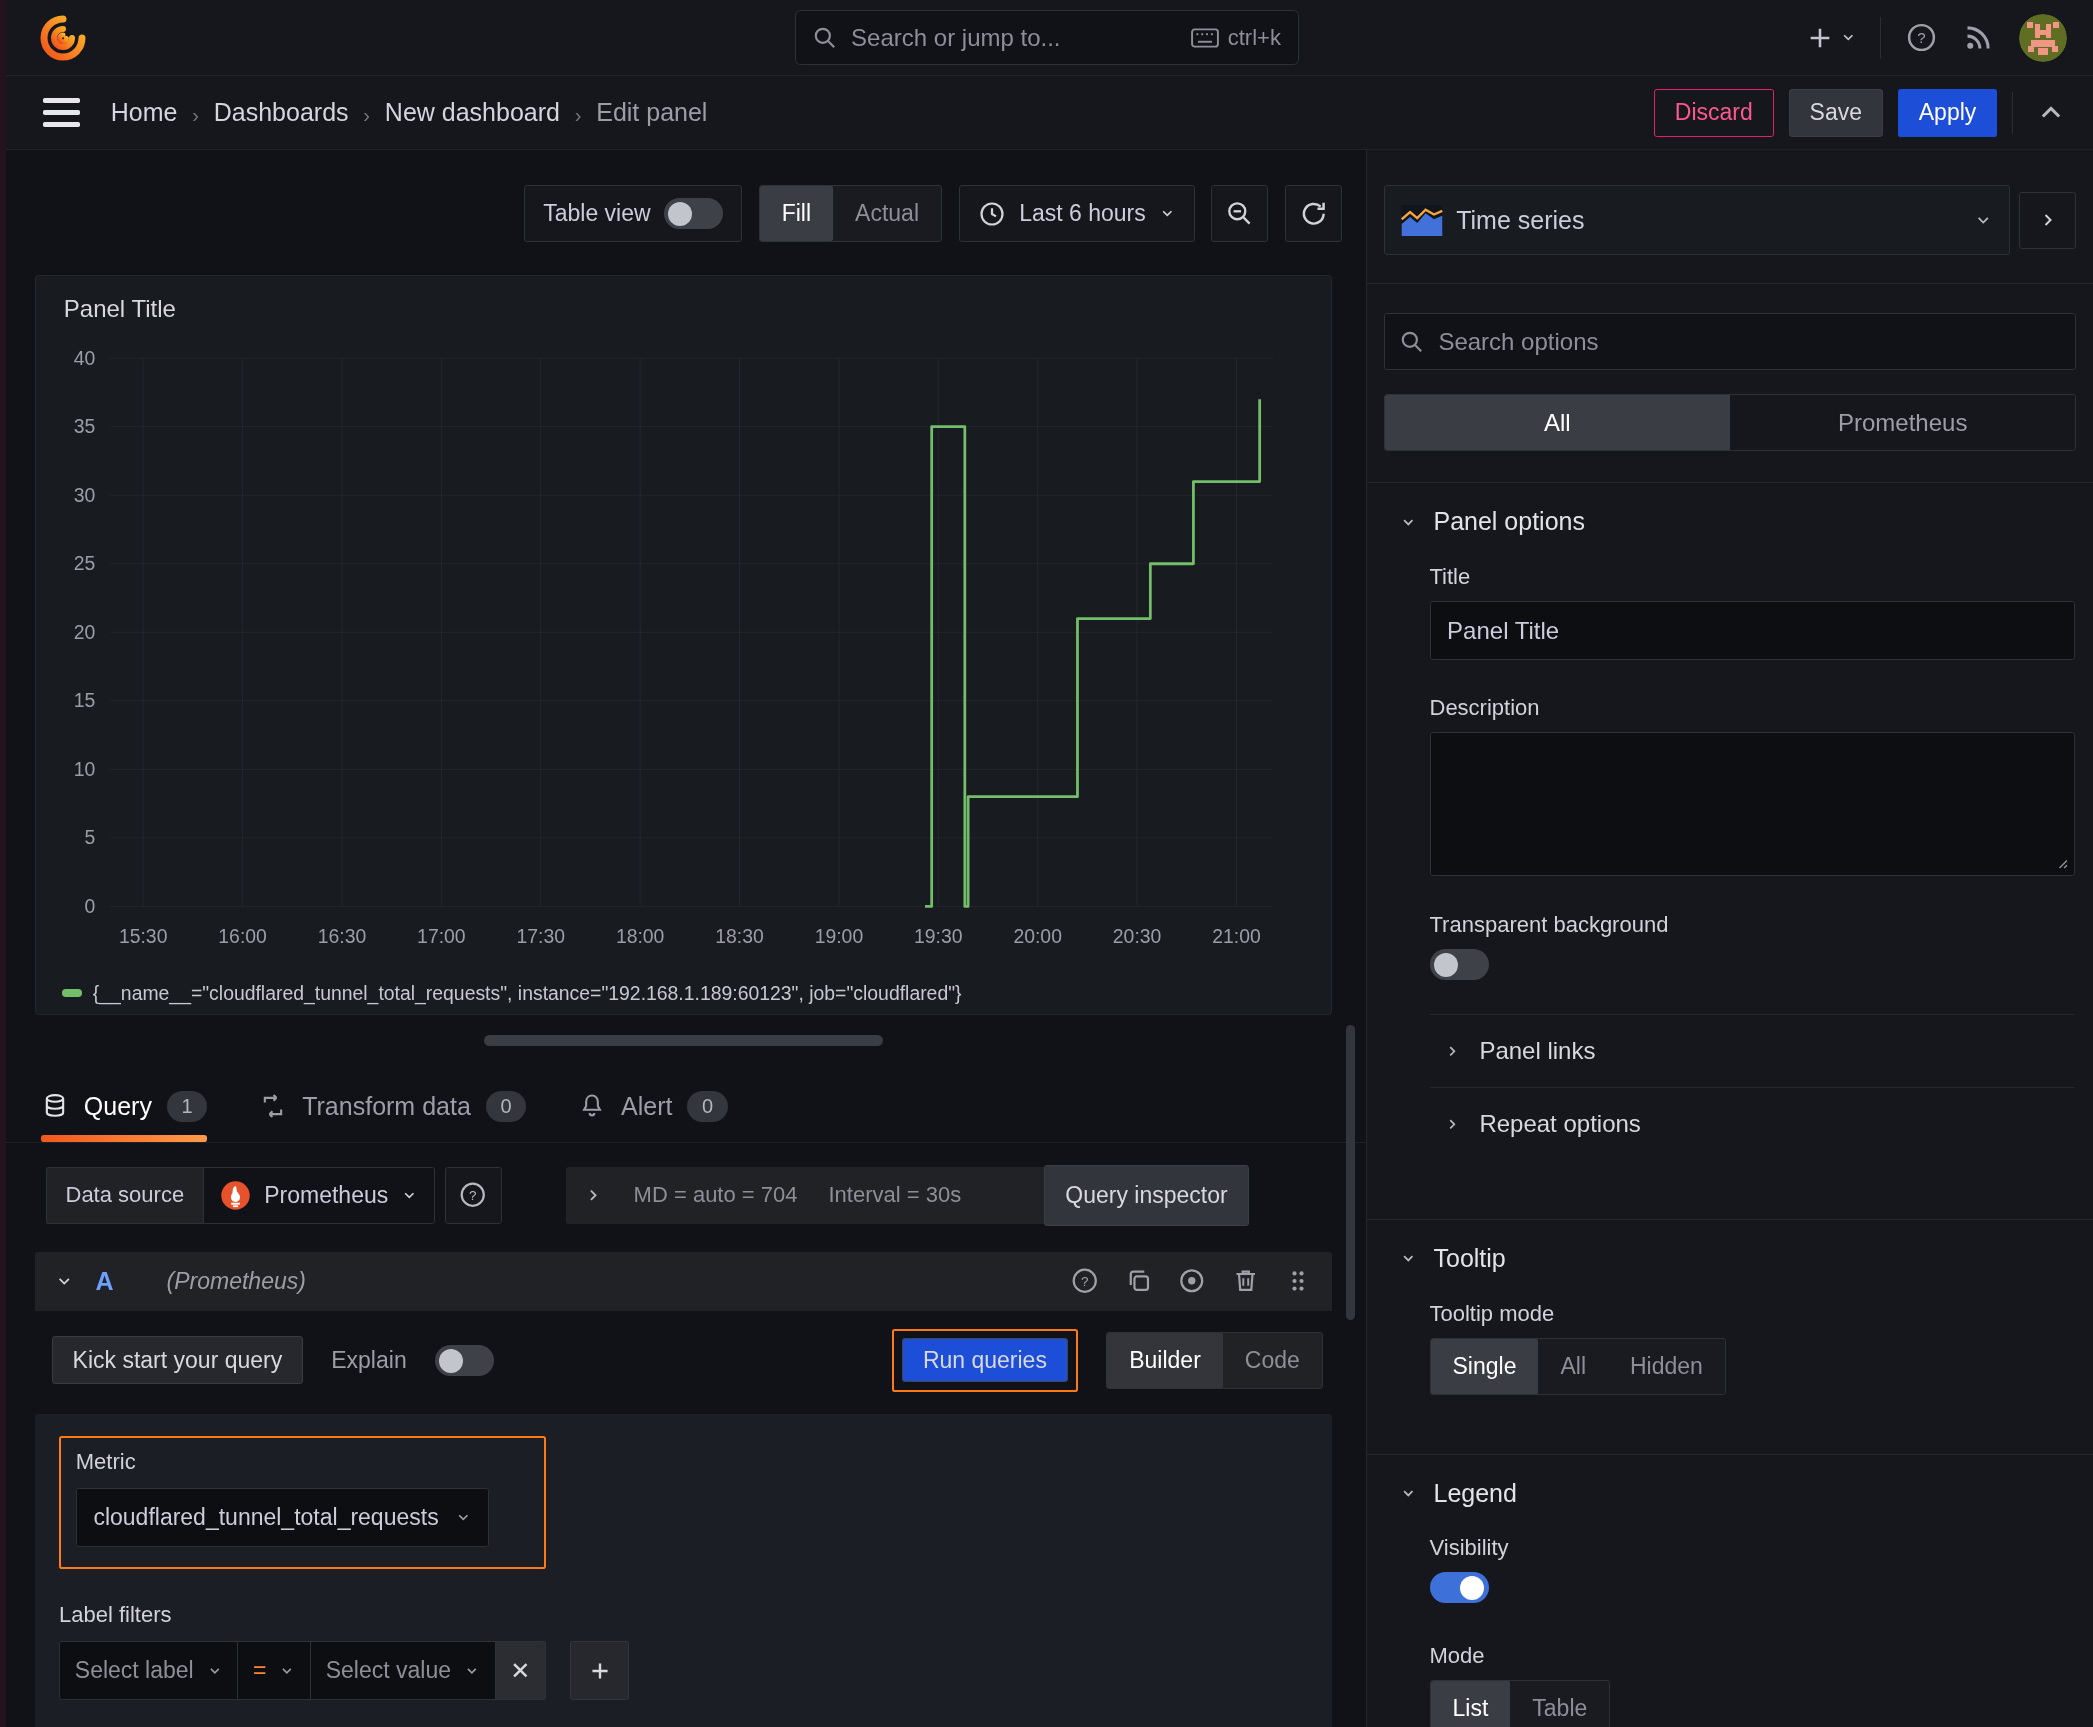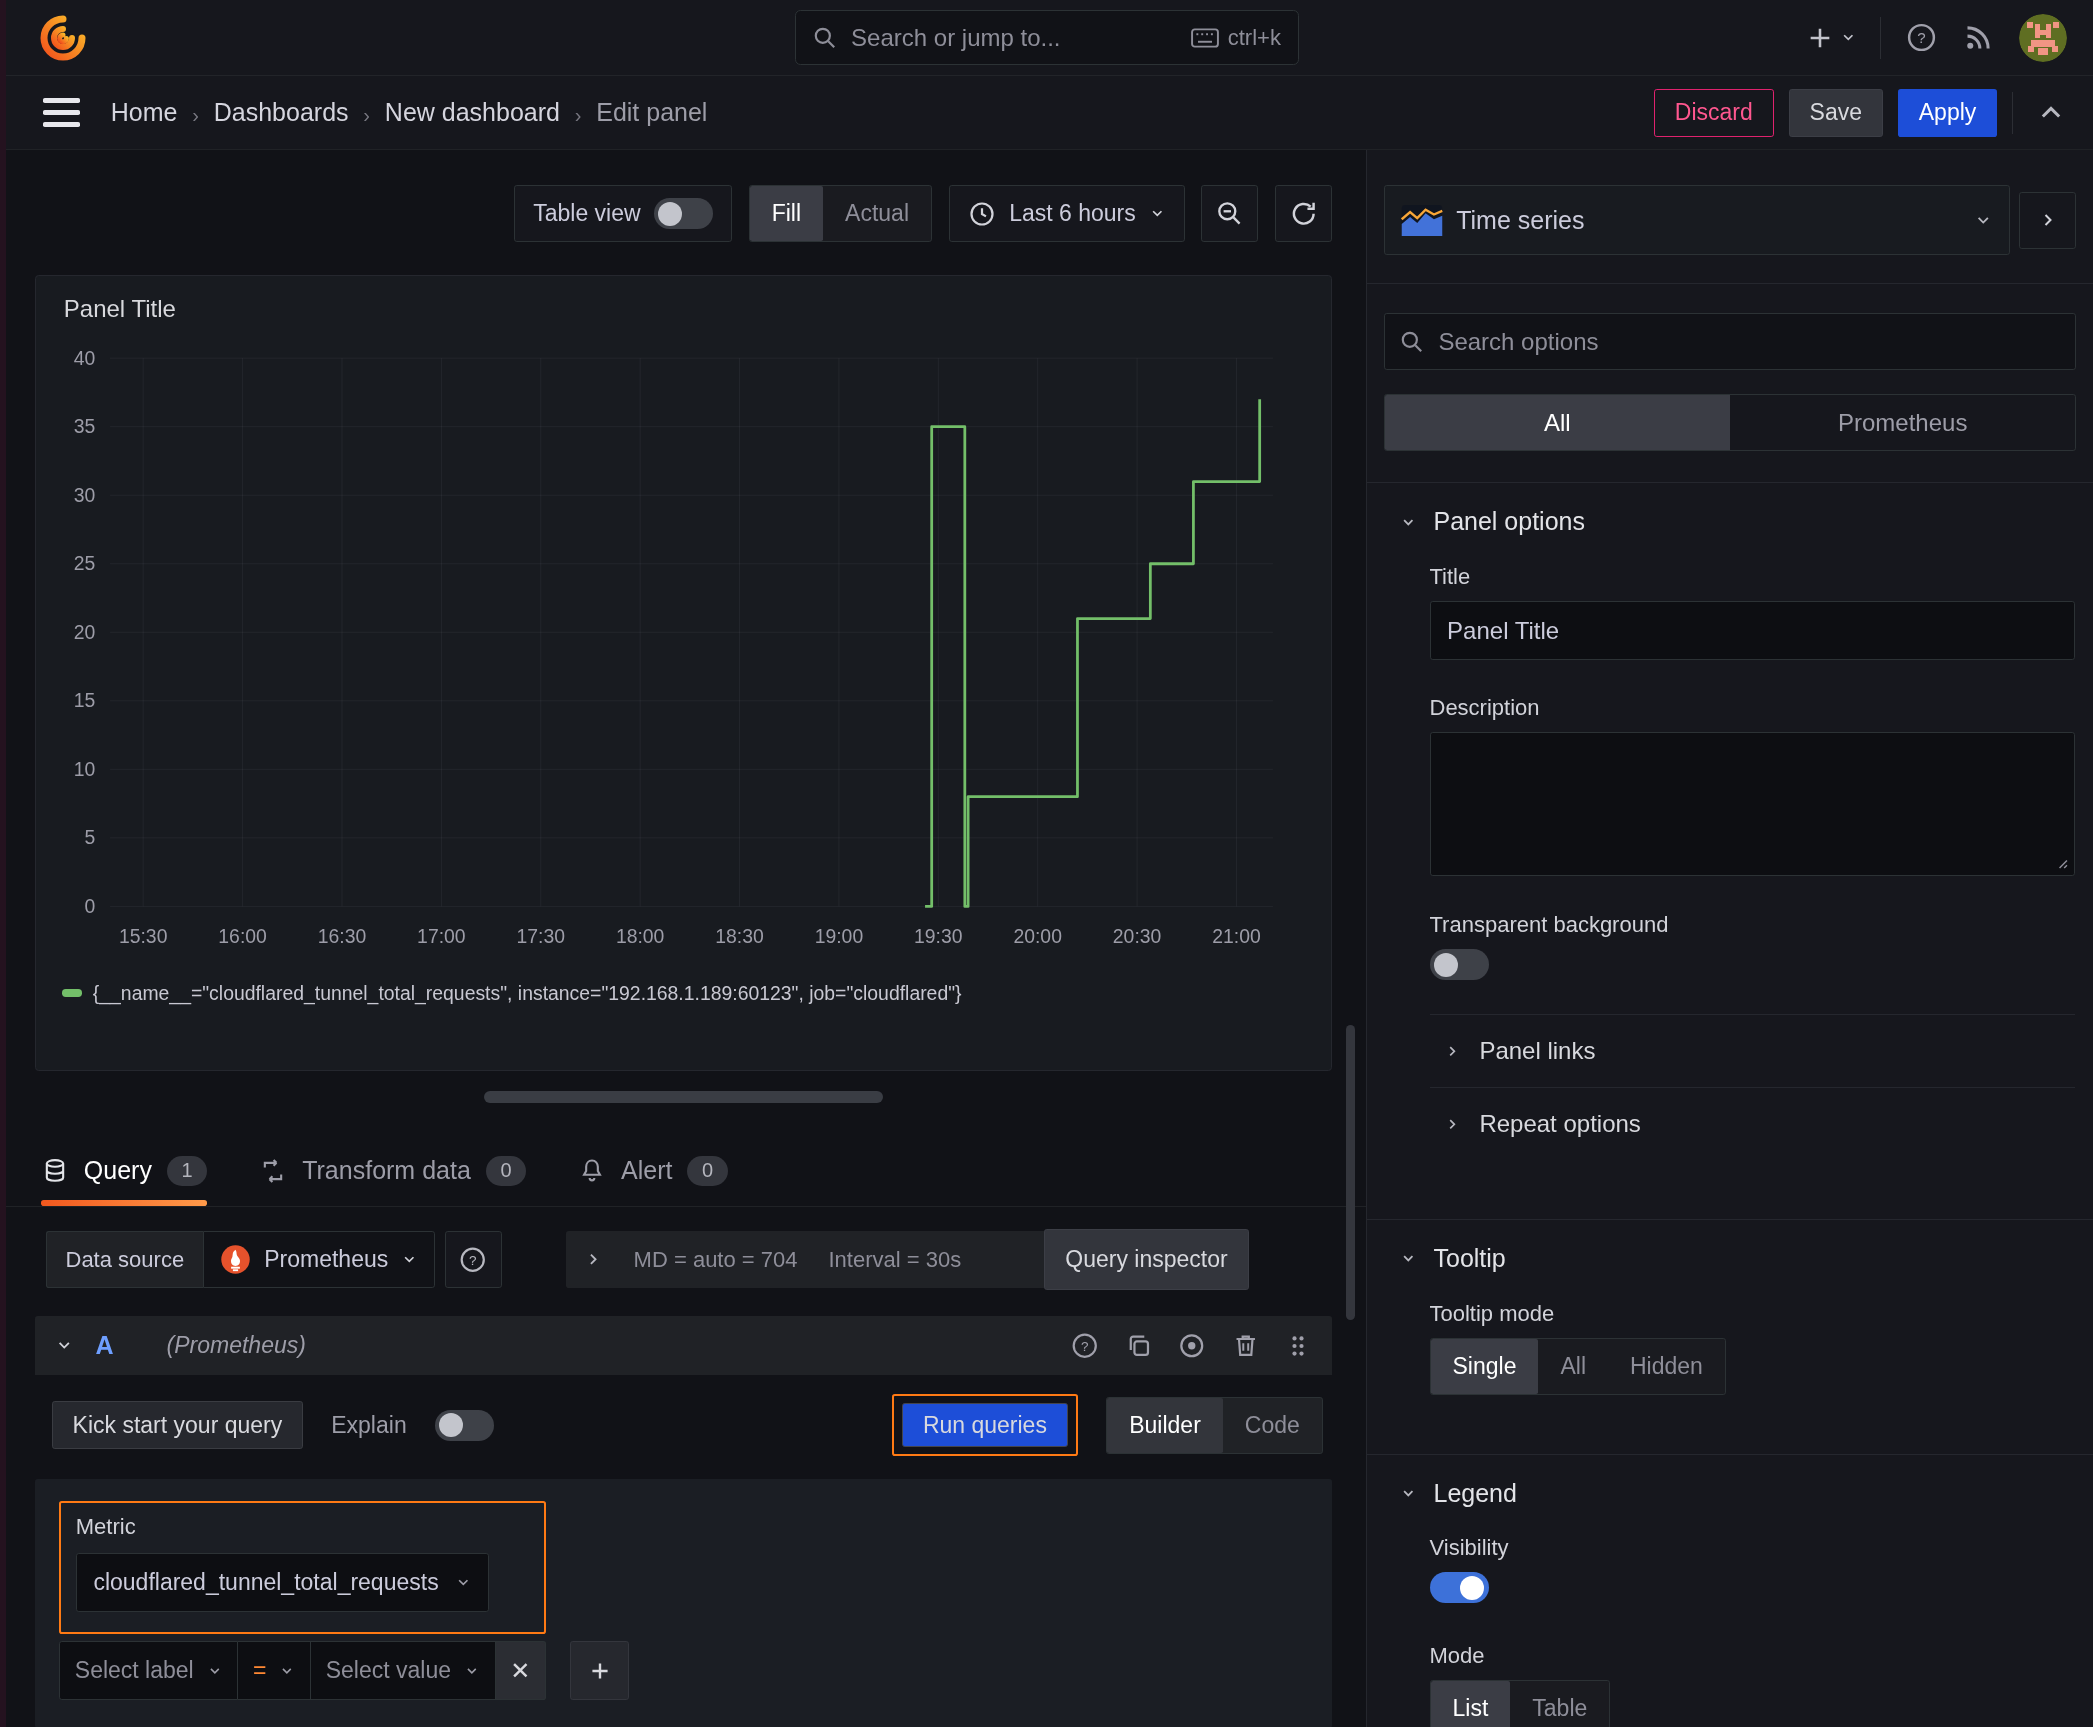--- a/index.html
+++ b/index.html
@@ -45,21 +45,21 @@
   .btn-primary { background:#1d4ed8; color:#ffffff; }
   .collapse-caret { color:#b7b8c0; margin-left:9.2px; cursor:pointer; }
 
   
   .content { display:flex; height:1578px; }
   .main { width:1366px; position:relative; display:flex; flex-direction:column; }
   .sidebar { width:727px; border-left:0.9px solid #25272e; background:#16171d; overflow:hidden; }
 
   
   .view-toolbar { display:flex; justify-content:flex-end; align-items:center; gap:16.6px;
-    margin:35px 34px 0 35px; height:57px; }
+    margin:35px 24px 0 35px; height:57px; }
   .control { height:57px; border:0.9px solid #2c3235; border-radius:2.8px; background:#16171d;
     display:inline-flex; align-items:center; font-size:23px; color:#ccccdc; }
   .control .pad { padding:0 18.5px; display:inline-flex; align-items:center; gap:13px; }
   .seg-group { height:57px; border:0.9px solid #2c3235; border-radius:2.8px; background:#1a1b20;
     display:inline-flex; align-items:center; padding:0; overflow:hidden; }
   .seg { height:100%; display:inline-flex; align-items:center; padding:0 22px; font-size:23px;
     color:#8e8e99; cursor:pointer; border-radius:1.8px; }
   .seg.active { background:#3b3d45; color:#ffffff; }
   .icon-btn { width:57px; height:57px; border:0.9px solid #2c3235; border-radius:2.8px; background:#16171d;
     display:inline-flex; align-items:center; justify-content:center; color:#b7b8c0; cursor:pointer; }
@@ -481,20 +481,21 @@
         <span class="annot annot-metric">
           <div class="field-label">Metric</div>
           <span class="dd">
             <span>cloudflared_tunnel_total_requests</span>
             <svg width="16.6" height="16.6" viewBox="0 0 24 24">
               <path d="M6 9l6 6 6-6" stroke="#9d9da8" stroke-width="2.4" fill="none"></path>
               </svg>
           </span>
         </span>
 
+        <div class="field-label" style="margin-top:33px">Label filters</div>
         <div class="filter-row">
           <span class="filter-group">
             <span class="fg-item">
               <span>Select label</span>
               <svg width="15.7" height="15.7" viewBox="0 0 24 24">
                 <path d="M6 9l6 6 6-6" stroke="#9d9da8" stroke-width="2.4" fill="none"></path>
                 </svg>
             </span>
             <span class="fg-item">
               <span class="fg-op">=</span>

